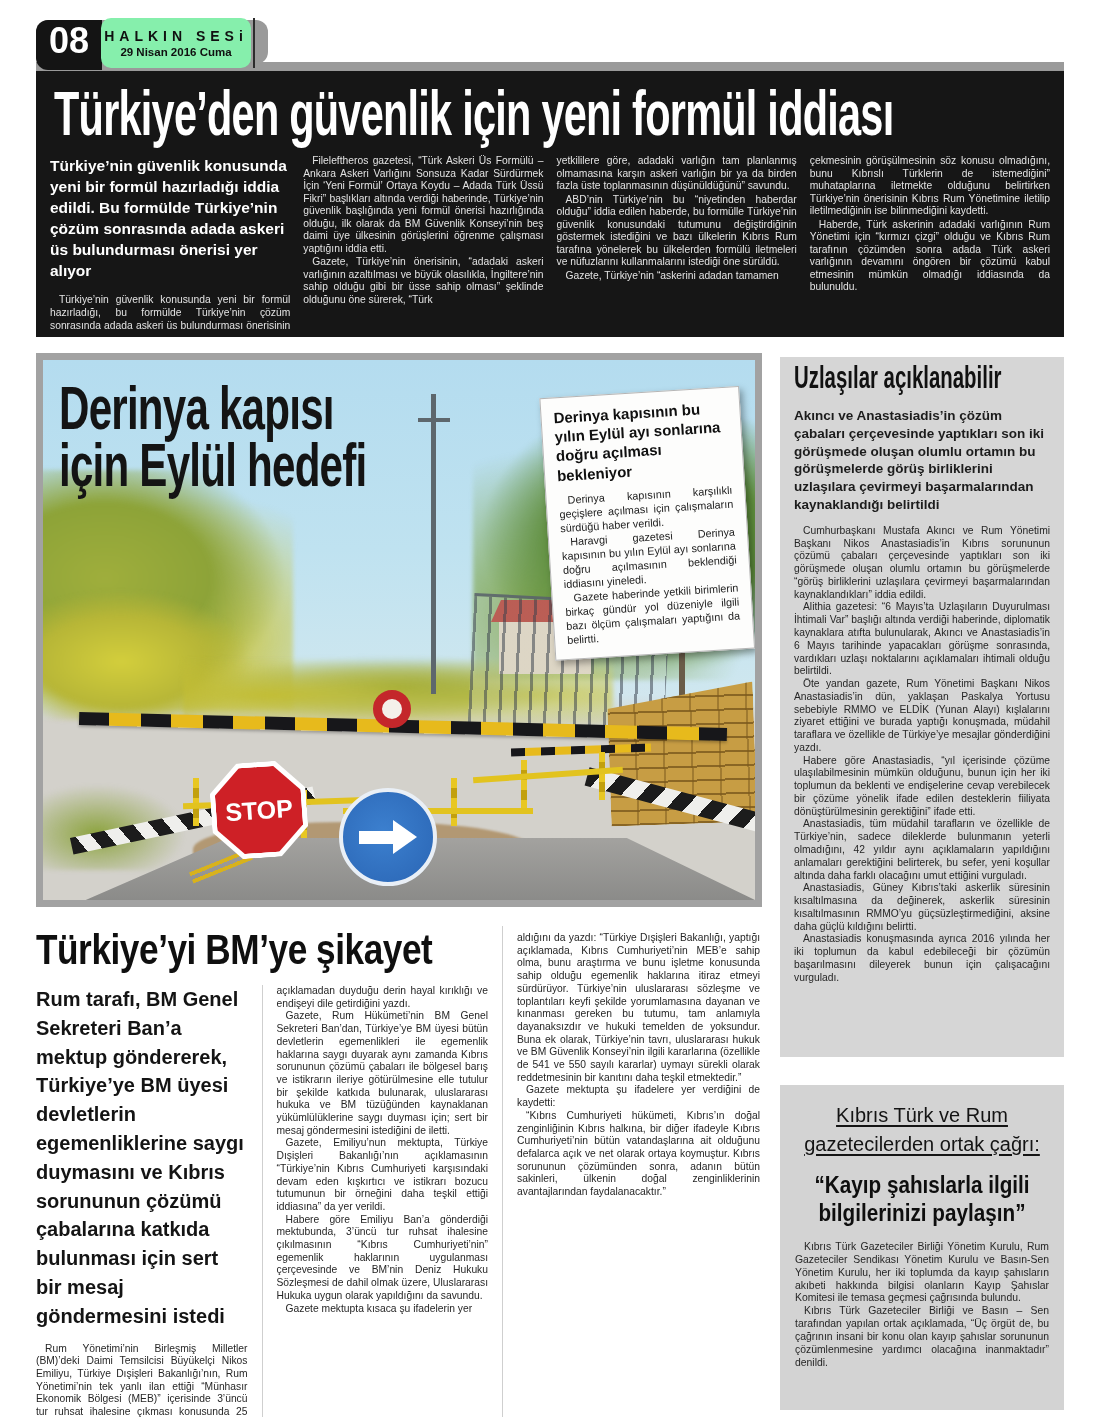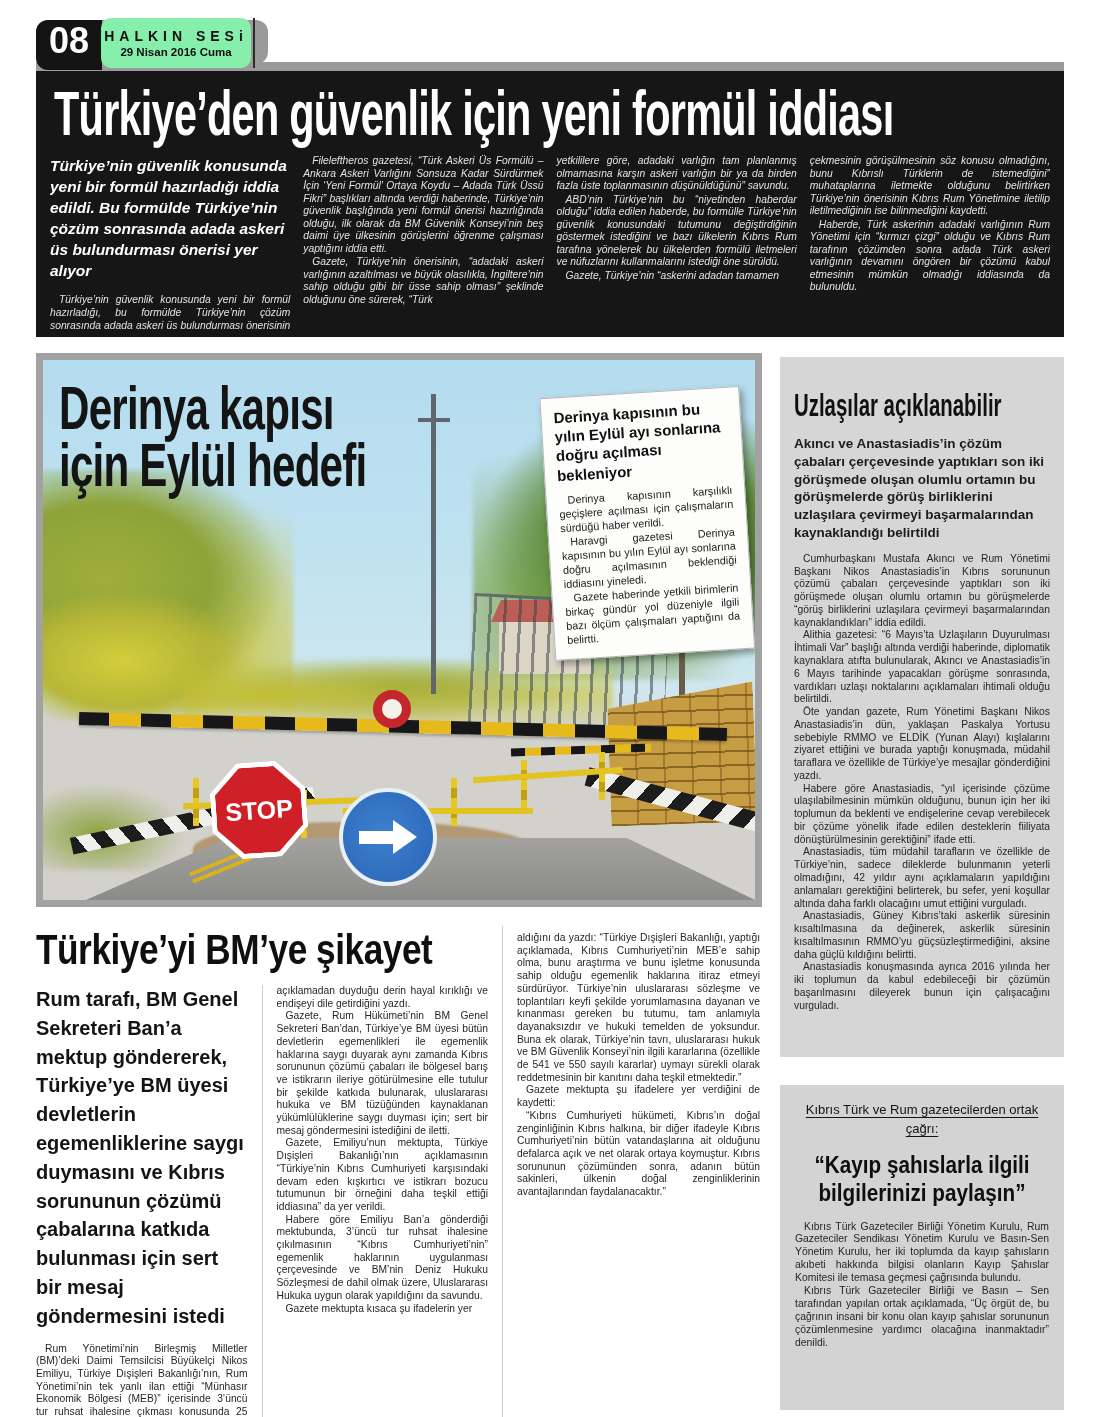--- a/index.html
+++ b/index.html
@@ -18,21 +18,21 @@
   .masthead-card{left:101px;top:18px;width:150px;height:50px;background:#86efac;border-radius:10px;
     display:flex;flex-direction:column;align-items:center;justify-content:center;color:#101010;}
   .masthead-title{font-size:14px;font-weight:700;letter-spacing:5px;white-space:nowrap;}
   .masthead-date{font-size:11.5px;font-weight:700;margin-top:2px;white-space:nowrap;}
   .masthead-divider{left:253px;top:18px;width:2px;height:50px;background:#2c2c2c;}
 
   
   .banner{left:36px;top:71px;width:1028px;height:266px;background:#161616;overflow:hidden;}
   .banner h1{margin:0;position:absolute;left:18px;top:6px;font-size:56px;font-weight:700;color:#ffffff;
     letter-spacing:-1px;white-space:nowrap;transform:scale(0.74,1.12);transform-origin:0 0;}
-  .banner-cols{position:absolute;left:14px;right:14px;top:84px;bottom:8px;display:flex;gap:13px;overflow:hidden;font-style:italic;}
+  .banner-cols{position:absolute;left:14px;right:14px;top:84px;bottom:8px;display:flex;gap:13px;overflow:hidden;}
   .banner-col{flex:1 1 0;min-width:0;}
   .lead-standfirst{font-size:15.5px;font-weight:700;line-height:1.36;color:#ffffff;text-align:left;}
   .banner-col p{margin:0;font-size:10.3px;line-height:1.22;text-align:justify;color:#e3e3e3;}
   .banner-col p + p, .lead-standfirst + p{margin-top:1px;}
   .lead-standfirst + p{margin-top:13px;}
   .ind{text-indent:9px;}
 
   
   .photo-frame{left:36px;top:353px;width:726px;height:554px;background:#a2a2a2;padding:7px;box-sizing:border-box;}
   .photo{position:relative;width:712px;height:540px;overflow:hidden;
@@ -100,28 +100,28 @@
     border-left:24px solid #ffffff;border-top:17px solid transparent;border-bottom:17px solid transparent;}
 
   .inset{right:16px;top:26px;width:200px;background:#fdfdfc;border:1px solid #b5b5b5;
     transform:rotate(-3.5deg);transform-origin:top right;box-shadow:3px 4px 7px rgba(0,0,0,.35);
     padding:10px 12px 12px;box-sizing:border-box;}
   .inset h3{margin:0 0 8px;font-size:15px;line-height:1.28;font-weight:700;color:#101010;}
   .inset p{margin:0;font-size:10.8px;line-height:1.3;text-align:justify;color:#222;}
 
   
   .panel{background:#d6d6d6;box-sizing:border-box;}
-  .panel-uzlasi{left:780px;top:357px;width:284px;height:700px;padding:28px 14px;overflow:hidden;}
+  .panel-uzlasi{left:780px;top:357px;width:284px;height:700px;padding:0 14px;overflow:hidden;}
   .panel-uzlasi h2{margin:4px 0 12px;font-size:30px;font-weight:700;color:#111;white-space:nowrap;
     transform:scale(0.68,1.05);transform-origin:0 50%;}
   .panel-standfirst{font-size:13.5px;font-weight:700;line-height:1.32;color:#1c1c1c;margin-bottom:11px;}
   .panel-body p{margin:0;font-size:10.3px;line-height:1.24;text-align:justify;color:#262626;}
 
   .panel-cagri{left:780px;top:1085px;width:284px;height:325px;padding:16px 15px;background:#d3d3d3;overflow:hidden;}
-  .cagri-kicker{font-size:13px;line-height:1.45;color:#141414;text-align:center;
+  .cagri-kicker{font-size:20px;line-height:1.45;color:#141414;text-align:center;
     text-decoration:underline;text-underline-offset:3px;}
   .cagri-headline{font-size:22.5px;font-weight:700;line-height:1.22;color:#0e0e0e;text-align:center;
     margin:13px 0 14px;transform:scale(0.92,1.05);}
   .panel-cagri .panel-body p{font-size:10.4px;}
 
   
   .article2{left:36px;top:926px;width:724px;height:491px;display:flex;gap:14px;overflow:hidden;}
   .a2-left{width:452px;flex:0 0 452px;position:relative;}
   .a2-left h2{margin:0;font-size:40px;font-weight:700;color:#0f0f0f;letter-spacing:-0.5px;white-space:nowrap;
     transform:scale(0.88,1.05);transform-origin:0 0;}

